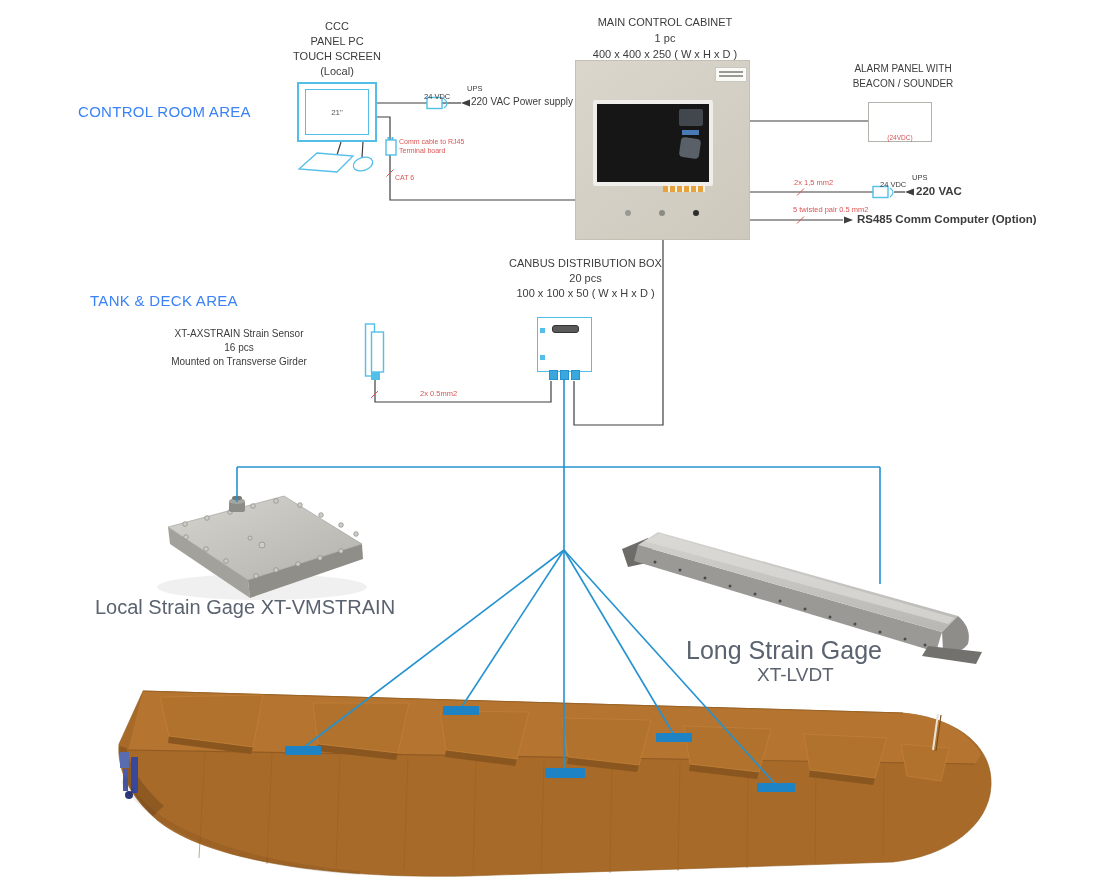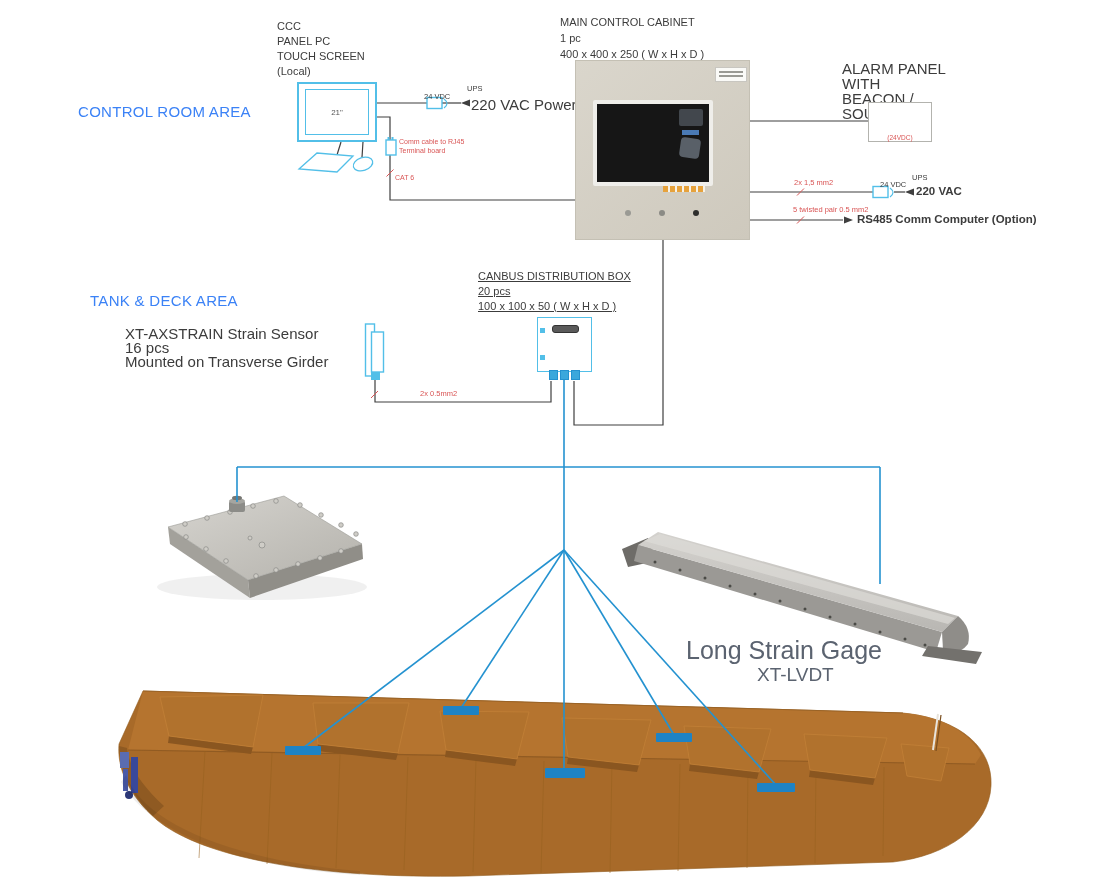--- a/index.html
+++ b/index.html
@@ -1,22 +1,22 @@
 <!DOCTYPE html>
 <html><head>
 <meta charset="utf-8">
 <style>
   html,body{margin:0;padding:0;background:#fff;}
   .stage{position:relative;width:1112px;height:895px;background:#ffffff;overflow:hidden;
          font-family:"Liberation Sans",sans-serif;}
   .stage svg{position:absolute;left:0;top:0;}
   .lbl{position:absolute;color:#3c3c3c;white-space:nowrap;line-height:1.25;}
-  .blk{position:absolute;color:#3c3c3c;text-align:left;}
+  .blk{position:absolute;color:#3c3c3c;text-align:center;}
   .f7{font-size:7px;}.f75{font-size:7.5px;padding-left:40px;}.f8{font-size:8px;}
-  .f105{font-size:15px;}.f11{font-size:11px;line-height:15px;}
+  .f105{font-size:10px;}.f11{font-size:11px;line-height:15px;}
   .f115{font-size:11.5px;font-weight:bold;}.f15{font-size:15px;}
   .cap{color:#5b6370;}
   .red{color:#d95555;}
   .green{color:#3b82f6;letter-spacing:.3px;}
   
   .monitor{position:absolute;left:297px;top:82px;width:76px;height:56px;border:2px solid #52bfe8;background:#fff;}
   .monitor .inner{position:absolute;left:6px;top:5px;right:6px;bottom:5px;border:1.5px solid #52bfe8;
                   display:flex;align-items:center;justify-content:center;color:#555;}
   
   .alarmbox{position:absolute;left:868px;top:102px;width:62px;height:38px;border:1px solid #b3b3ae;background:#fff;}
@@ -298,37 +298,38 @@
     <div class="v red">(24VDC)</div>
   </div>
 
   <div class="lbl f75 red" style="left:754px;top:178px;">2x 1,5 mm2</div>
   <div class="lbl f75" style="left:840px;top:180px;">24 VDC</div>
   <div class="lbl f75" style="left:872px;top:173px;">UPS</div>
   <div class="lbl f115" style="left:916px;top:184px;">220 VAC</div>
   <div class="lbl f75 red" style="left:753px;top:205px;">5 twisted pair 0.5 mm2</div>
   <div class="lbl f115" style="left:857px;top:212px;">RS485 Comm Computer (Option)</div>
 
-  <div class="blk f11" style="left:478px;top:269px;width:215px;text-decoration:underline;">
+  <div class="blk f11" style="left:478px;top:256px;width:215px;">
     <div>CANBUS DISTRIBUTION BOX</div>
     <div>20 pcs</div>
     <div>100 x 100 x 50 ( W x H x D )</div>
   </div>
   <div class="canbus">
     <div class="slot"></div>
     <div class="sq1"></div>
     <div class="sq2"></div>
     <div class="cn" style="left:11px;"></div>
     <div class="cn" style="left:22px;"></div>
     <div class="cn" style="left:33px;"></div>
   </div>
 
   <div class="blk f105" style="left:125px;top:327px;width:228px;line-height:14px;">
     <div>XT-AXSTRAIN Strain Sensor</div>
     <div>16 pcs</div>
     <div>Mounted on Transverse Girder</div>
   </div>
   <div class="lbl f75 red" style="left:380px;top:389px;">2x 0.5mm2</div>
 
+  <div class="lbl cap" style="left:95px;top:595px;font-size:20px;">Local Strain Gage XT-VMSTRAIN</div>
   <div class="lbl cap" style="left:686px;top:635px;font-size:25px;">Long Strain Gage</div>
   <div class="lbl cap" style="left:757px;top:663px;font-size:19px;">XT-LVDT</div>
 
 </div>
 
 </body></html>

